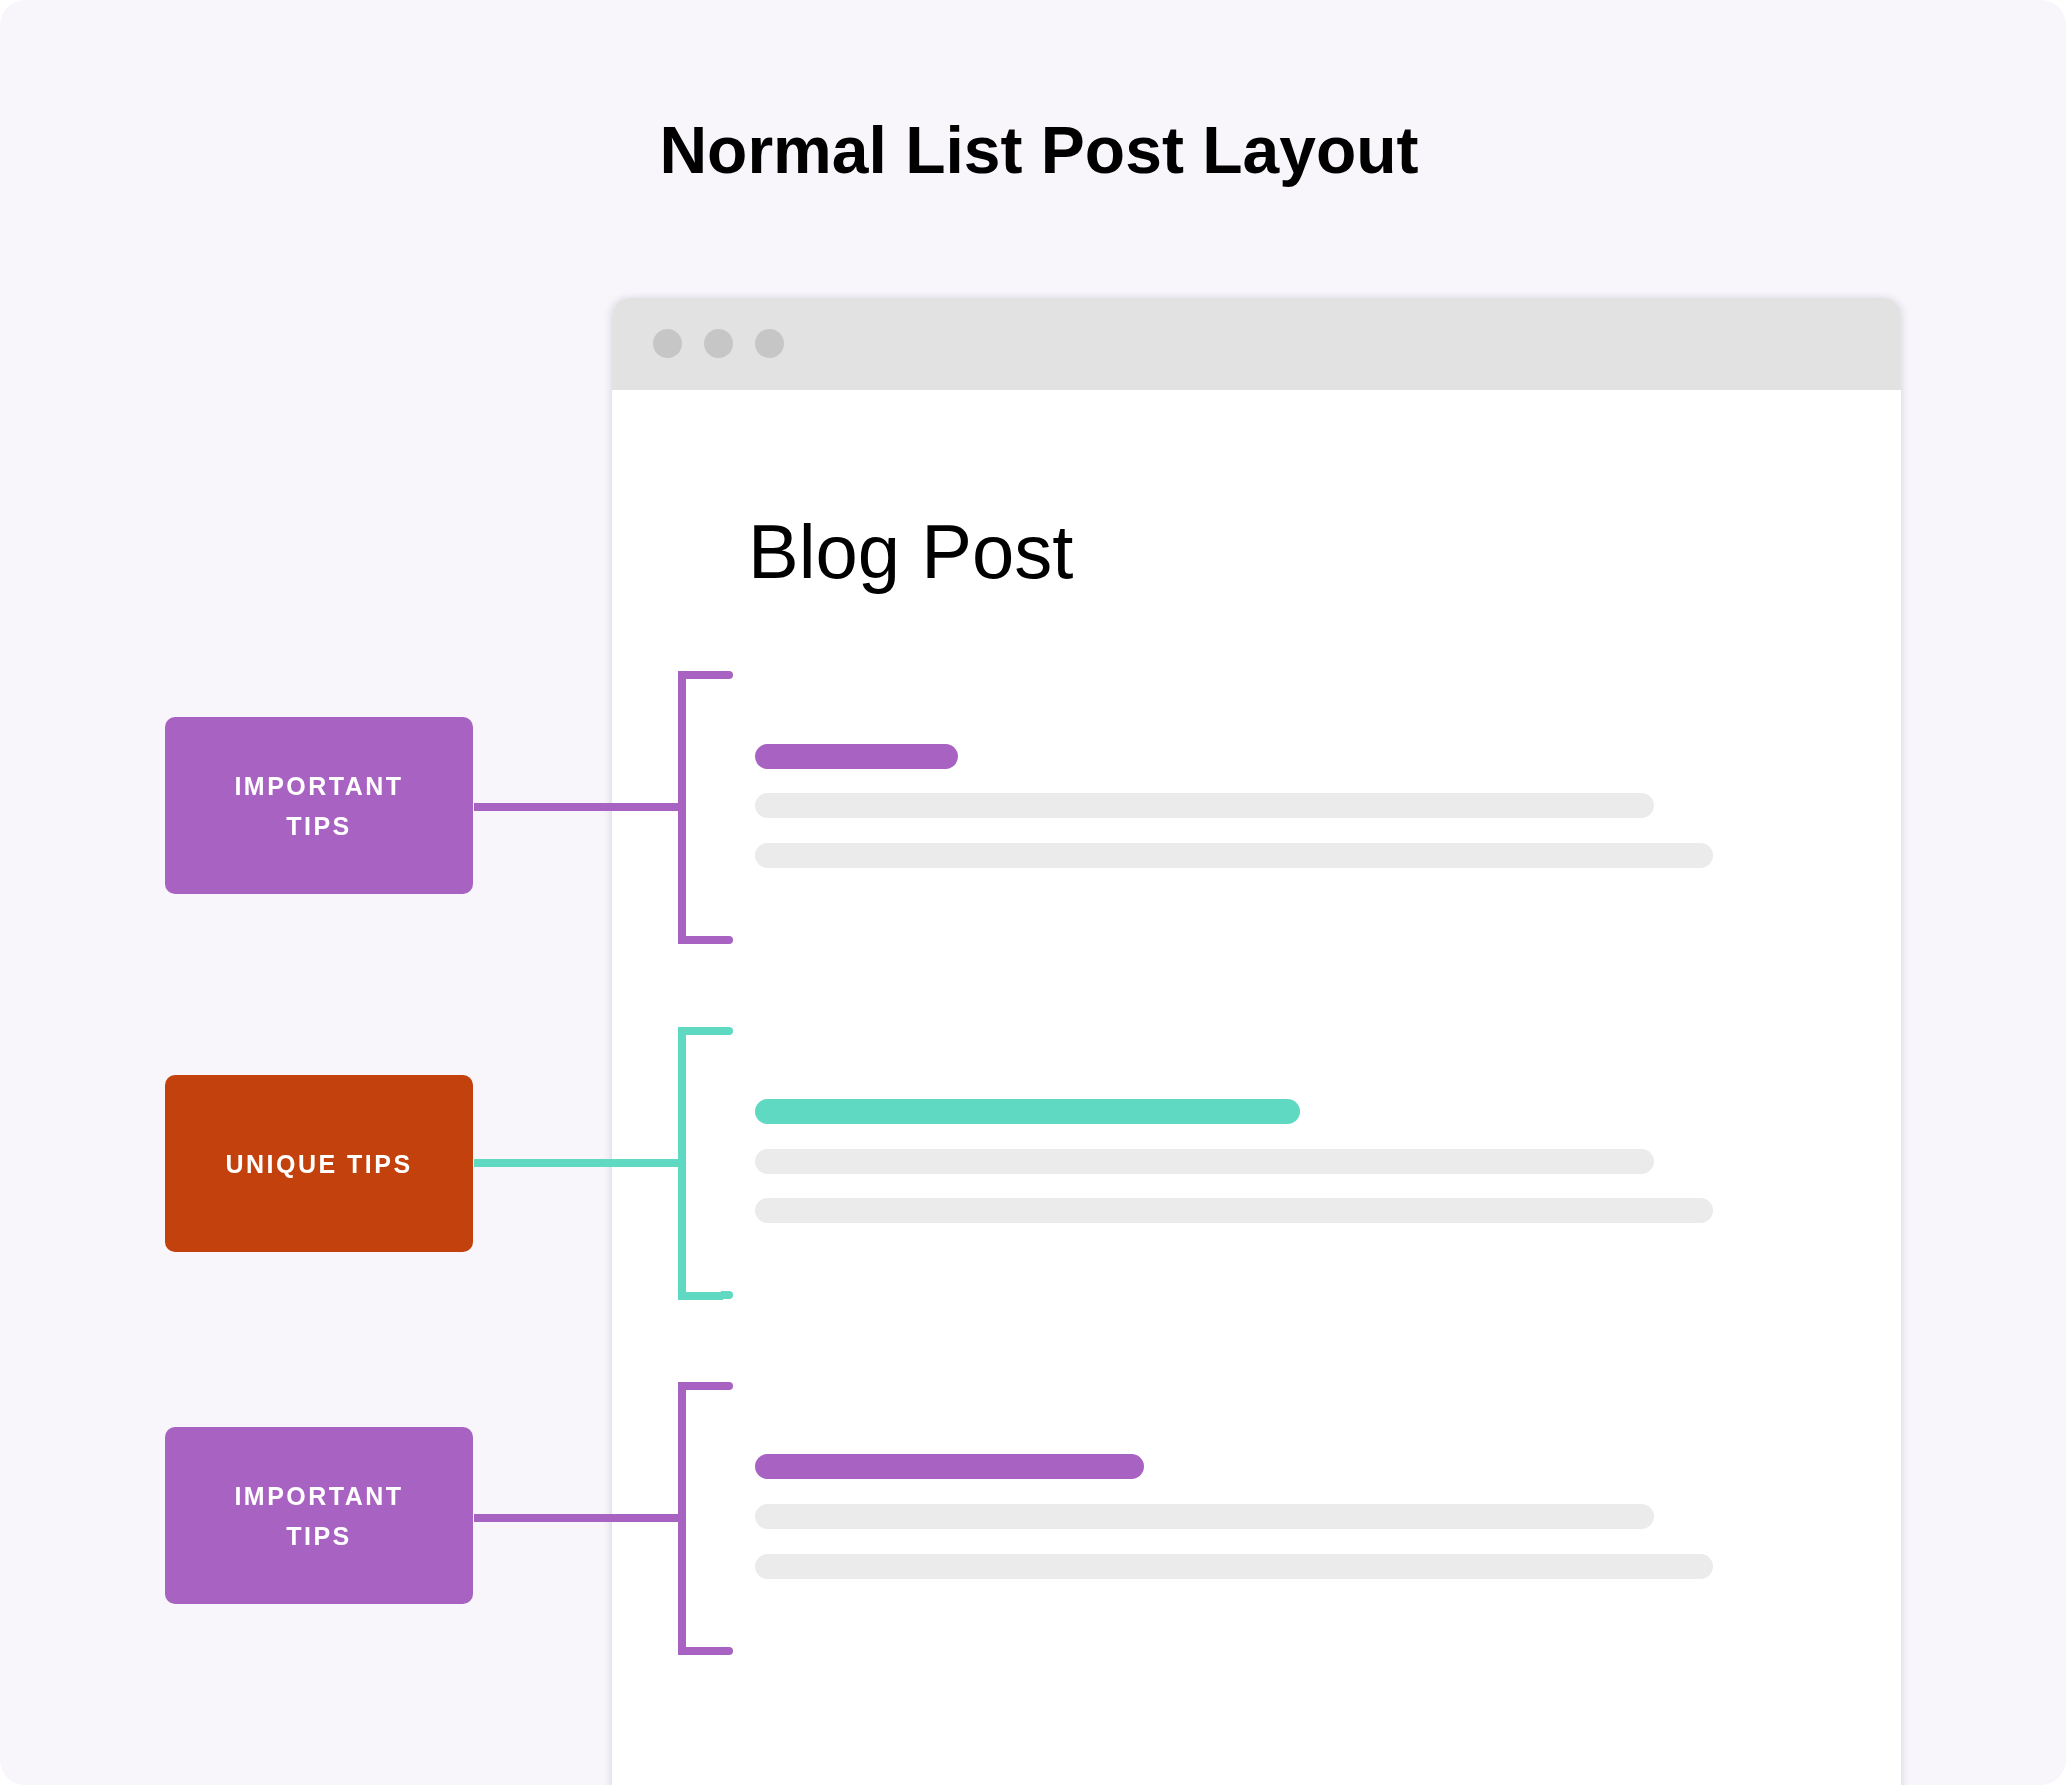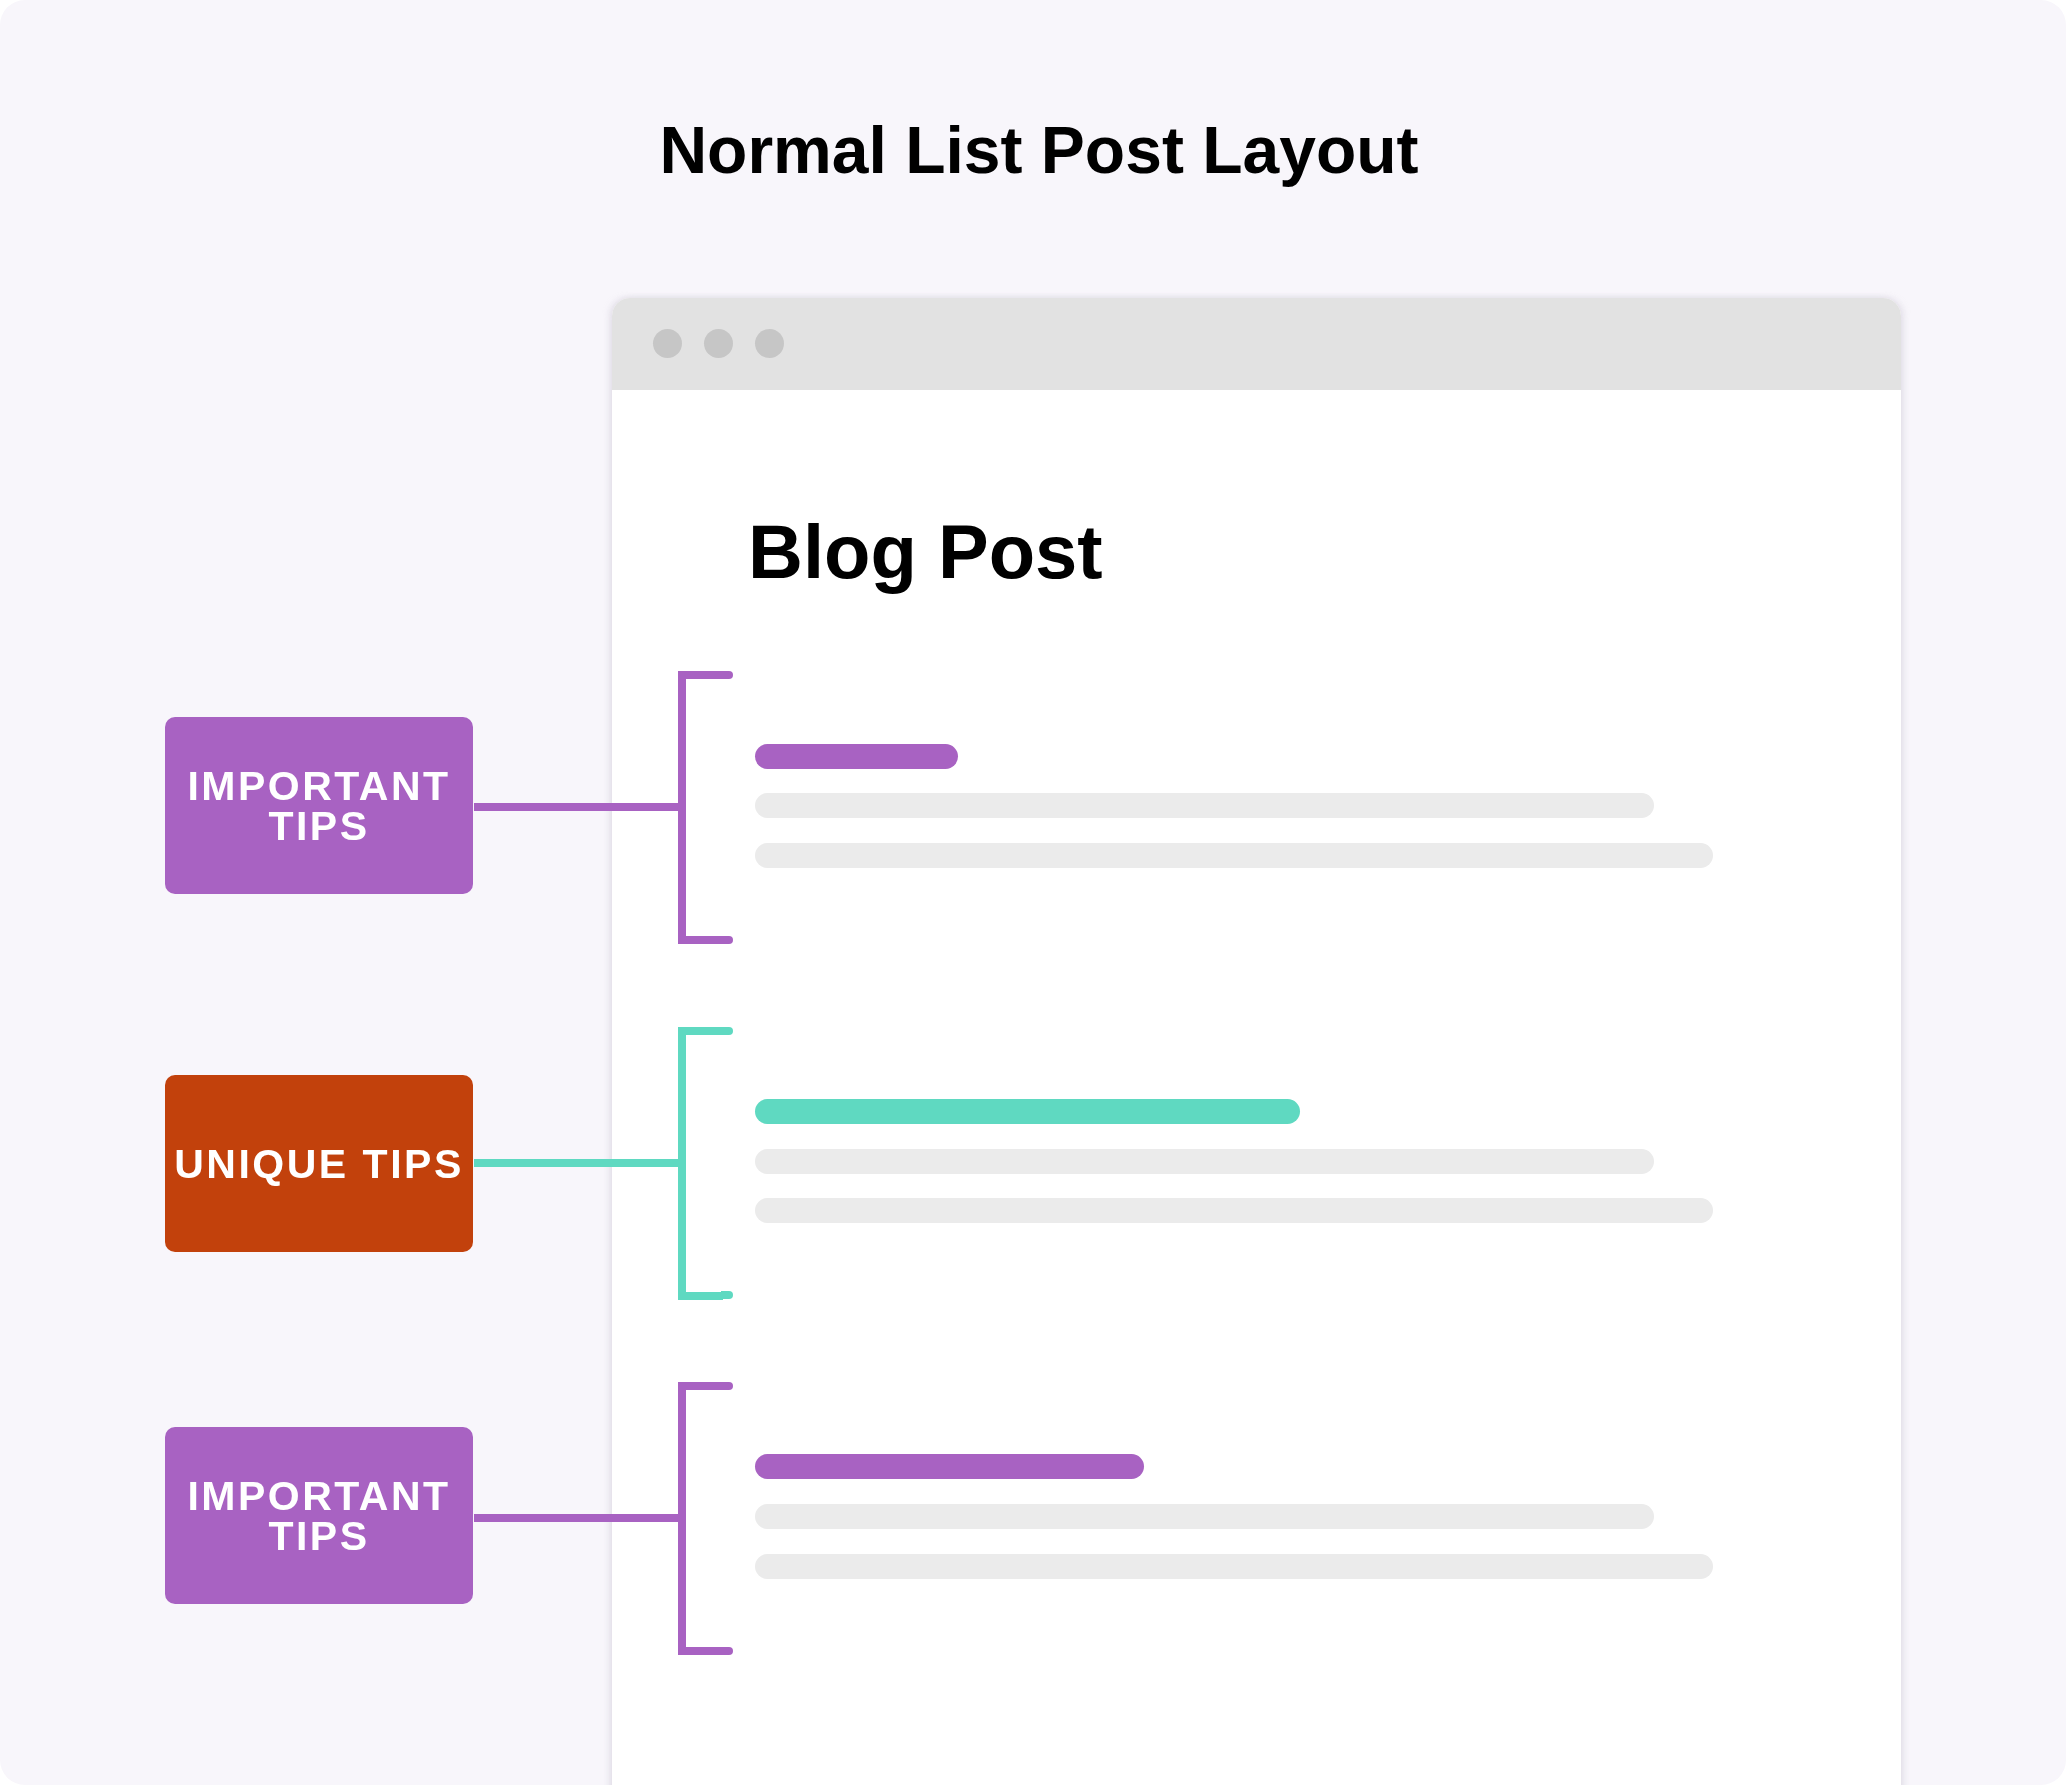--- a/index.html
+++ b/index.html
@@ -3,24 +3,24 @@
   <meta charset="utf-8">
   <style>
     html, body { margin: 0; padding: 0; background: #ffffff; }
     body { width: 2066px; height: 1785px; position: relative; overflow: hidden; font-family: "Liberation Sans", sans-serif; }
     .canvas { position: absolute; left: 0; top: 0; width: 2066px; height: 1785px; background: #F8F6FB; border-radius: 25px; overflow: hidden; }
     .page-title { position: absolute; left: 0; width: 2066px; top: 111px; text-align: center; font-size: 66px; font-weight: 700; color: #000; line-height: 79px; padding-right: 0; }
     .page-title span { display: inline-block; margin-left: 12px; transform: translateX(0px); }
     .browser { position: absolute; left: 612px; top: 298px; width: 1289px; height: 1513px; background: #ffffff; border-radius: 18px 18px 0 0; box-shadow: 2.5px 0 6.6px rgba(200,196,210,0.35), -2.5px 0 6.6px rgba(200,196,210,0.35); overflow: hidden; }
     .titlebar { position: absolute; left: 0; top: 0; width: 100%; height: 92px; background: #E2E2E2; }
     .dot { position: absolute; top: 31px; width: 29px; height: 29px; border-radius: 50%; background: #C6C6C6; }
-    .blog-title { position: absolute; left: 136px; top: 208px; font-size: 76px; font-weight: 700; color: #000; line-height: 91px; white-space: nowrap; }
+    .blog-title { position: absolute; left: 136px; top: 208px; font-size: 76px; font-weight: 400; color: #000; line-height: 91px; white-space: nowrap; }
     .bar { position: absolute; height: 25px; border-radius: 12.4px; }
     .bar.gray { background: #EBEBEB; }
-    .label-box { position: absolute; left: 165px; width: 308px; height: 177px; border-radius: 10px; display: flex; align-items: center; justify-content: center; text-align: center; color: #ffffff; font-weight: 700; font-size: 41px; letter-spacing: 2.5px; line-height: 40px; }
+    .label-box { position: absolute; left: 165px; width: 308px; height: 177px; border-radius: 10px; display: flex; align-items: center; justify-content: center; text-align: center; color: #ffffff; font-weight: 700; font-size: 25px; letter-spacing: 2.5px; line-height: 40px; }
     .label-box span { display: block; }
     .connector { position: absolute; left: 474px; width: 208px; height: 8.3px; }
     .bracket { position: absolute; left: 678px; width: 45px; height: 273px; border: 8.3px solid; border-right: none; box-sizing: border-box; }
     .bracket-cap-top, .bracket-cap-bottom { position: absolute; width: 11.6px; height: 8.3px; border-radius: 0 4.1px 4.1px 0; }
   </style>
 </head>
 <body>
 
 <div class="canvas">
 

